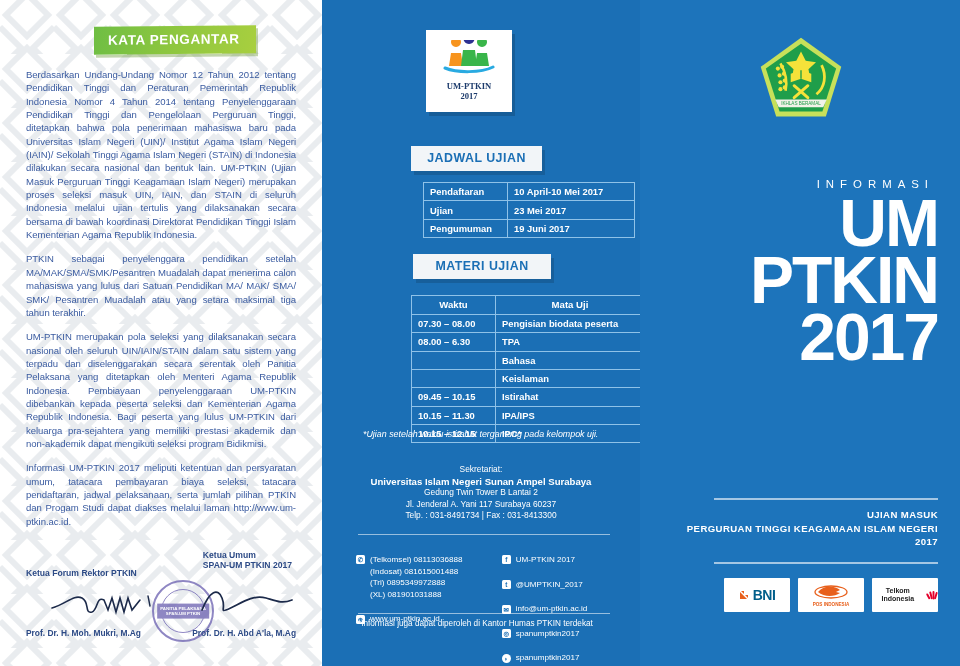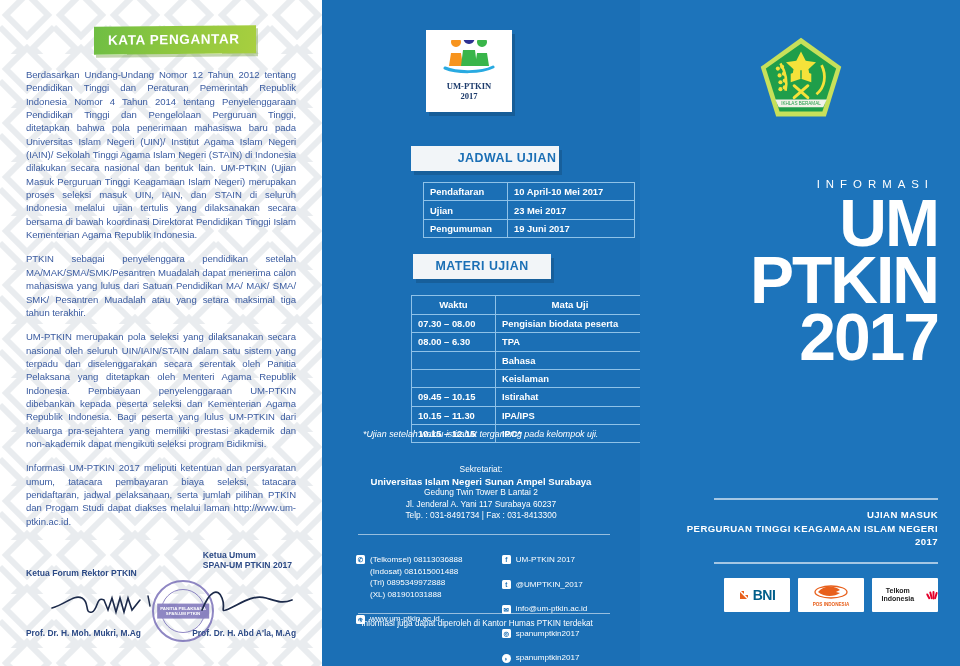--- a/index.html
+++ b/index.html
@@ -113,21 +113,21 @@
     position: absolute;
     background: #f2f5f8;
     color: #1b6fb5;
     font-weight: bold;
     font-size: 12.4px;
     letter-spacing: .5px;
     text-align: center;
     padding: 5px 0 6px;
     box-shadow: 3px 4px 0 rgba(0,0,0,.14);
   }
-  .ribbon-jadwal { left: 89px; top: 146px; width: 148px; padding-left: 44px; }
+  .ribbon-jadwal { left: 89px; top: 146px; width: 131px; }
   .ribbon-materi { left: 91px; top: 254px; width: 138px; }
 
   table.tbl { position: absolute; border-collapse: collapse; margin-left: 48px; }
   table.tbl td, table.tbl th {
     border: 1px solid #8fc2e8;
     color: #ffffff;
     font-size: 9.4px;
     font-weight: bold;
     padding: 3.2px 6px;
     text-align: left;

